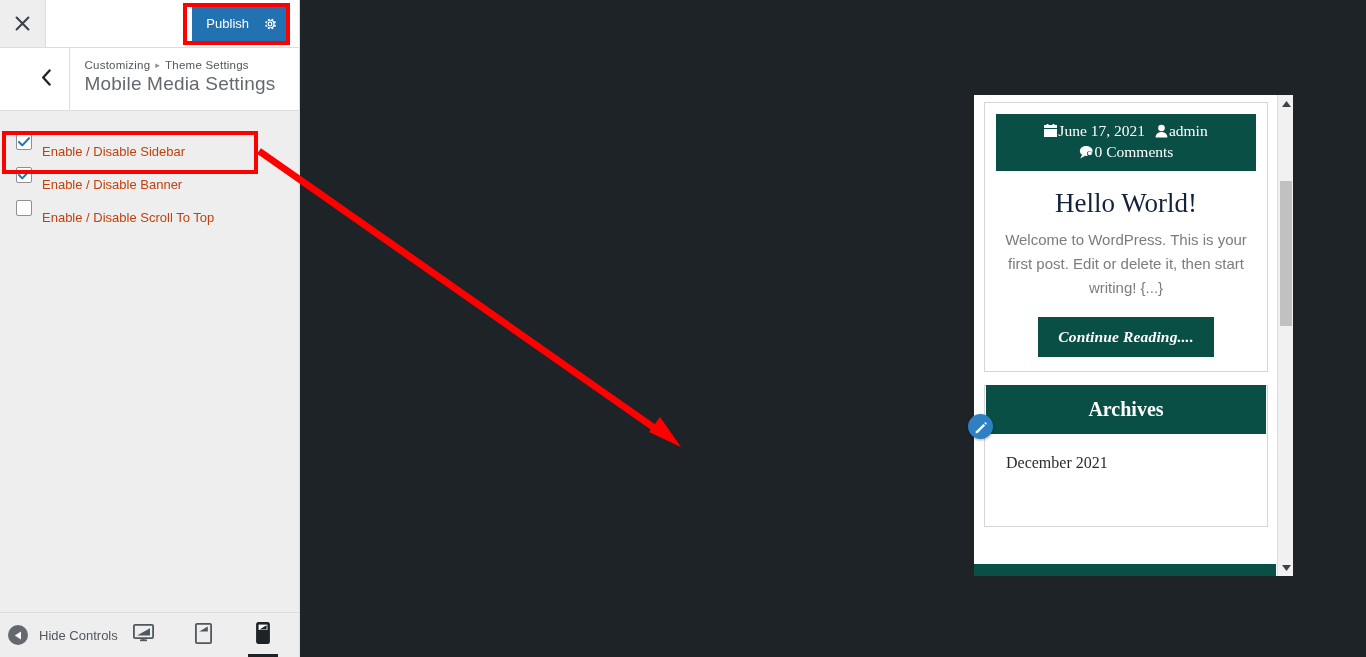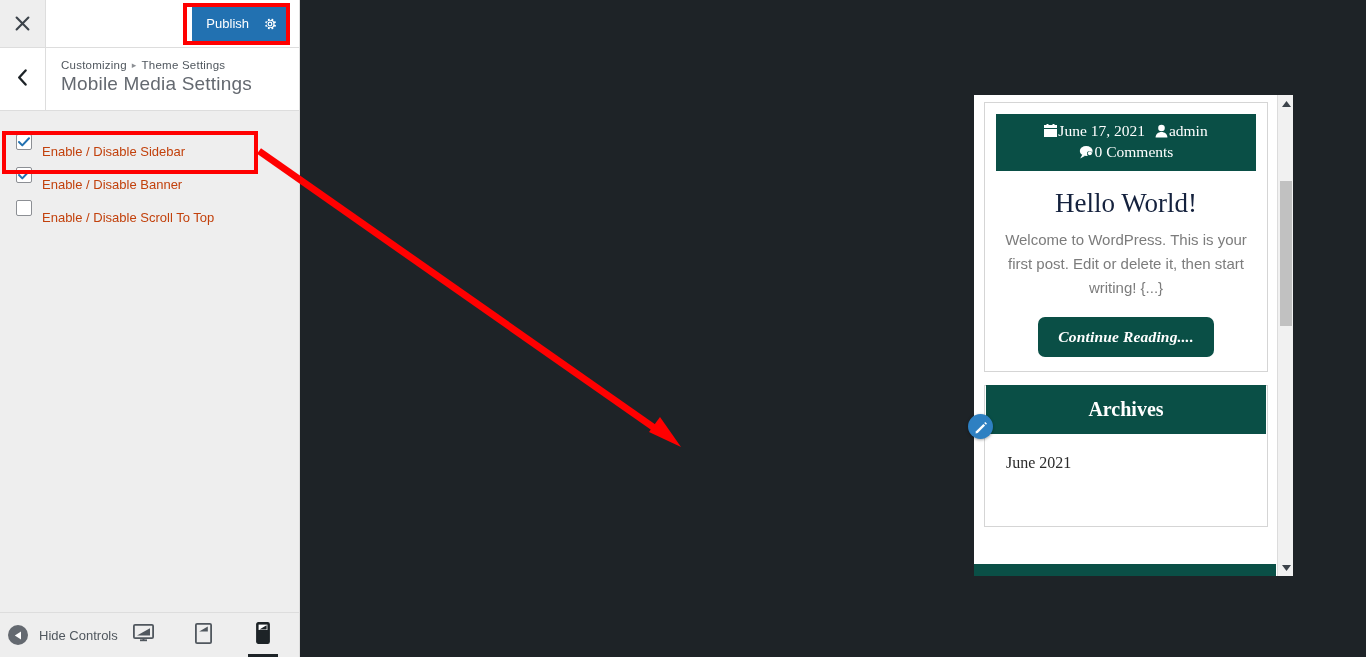--- a/index.html
+++ b/index.html
@@ -63,21 +63,21 @@
     border:4px solid #ff0000;
     z-index:9;
     pointer-events:none;
   }
 
   .breadcrumb-bar {
     position:relative;
     height:63px;
     background:#fff;
     border-bottom:1px solid #ddd;
-    display:flex; align-items:stretch;
+    display:flex; align-items:stretch;justify-content:center;
   }
   .back-btn {
     width:46px;
     border-right:1px solid #ddd;
     display:flex; align-items:center; justify-content:center;
     cursor:pointer;
     background:#fff;
   }
   .bc-texts { padding:11px 0 0 15px; }
   .bc-line {
@@ -203,21 +203,20 @@
     display:inline-block;
     margin:16px 0 0 0;
     background:#0a4f46;
     color:#fff;
     font-family:"Liberation Serif", serif;
     font-style:italic;
     font-weight:bold;
     font-size:15.5px;
     padding:11px 20px;
     letter-spacing:.01em;
-    border-radius:7px;
   }
   .widget-card {
     margin:13px 8px 0 10px;
     border:1px solid #d5d5d5;
     background:#fff;
     padding:0 0 14px 0;
     position:relative;
   }
   .widget-title {
     background:#0a4f46;
@@ -318,21 +317,21 @@
                   </svg>
                 </span><span>0 Comments</span></span>
           </div>
           <div class="post-title">Hello World!</div>
           <div class="post-excerpt">Welcome to WordPress. This is your first post. Edit or delete it, then start writing! {...}</div>
           <a class="read-btn">Continue Reading....</a>
         </div>
 
         <div class="widget-card">
           <div class="widget-title">Archives</div>
-          <div class="widget-item">June 2021</div>
+          <div class="widget-item">December 2021</div>
           <div class="widget-pad"></div>
         </div>
 
         <div class="site-footer"></div>
       </div>
     </div>
 
     <div class="vscroll">
       <div class="vs-arrow vs-up">
         <svg width="9" height="6" viewBox="0 0 9 6">

